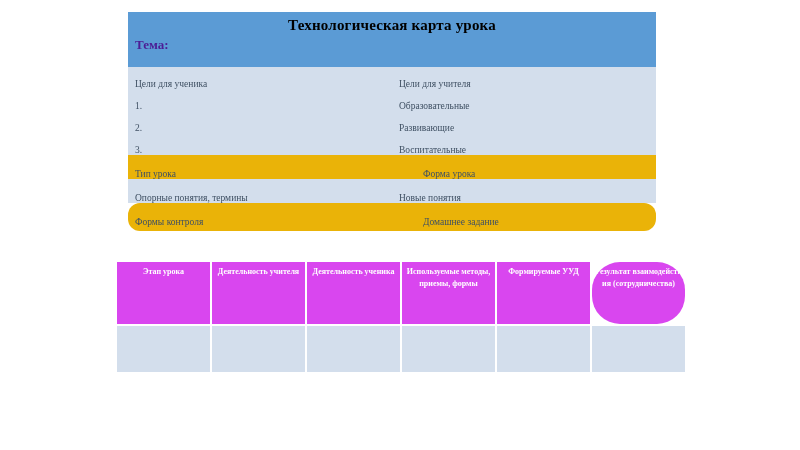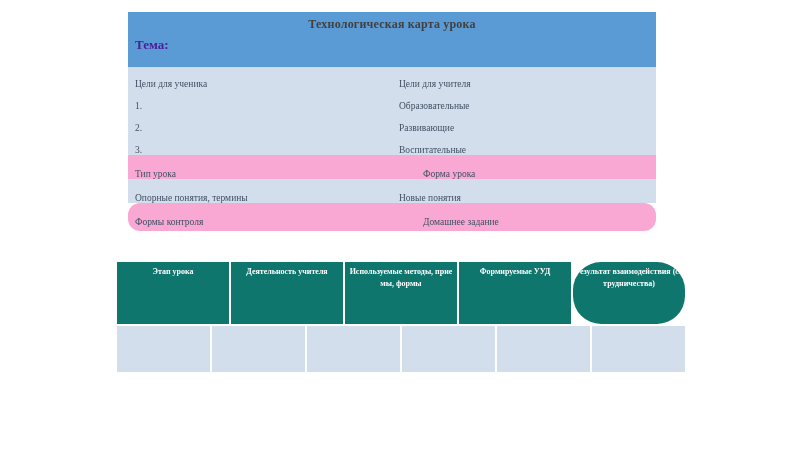--- a/index.html
+++ b/index.html
@@ -29,23 +29,23 @@
     height: 55px;
     position: relative;
     box-sizing: border-box;
   }
   .tt-title {
     position: absolute;
     left: 0;
     right: 0;
     top: 5px;
     text-align: center;
-    font-size: 12px;
+    font-size: 15px;
     font-weight: bold;
-    color: #404040;
+    color: #000000;
     letter-spacing: 0.2px;
   }
   .tt-subject {
     position: absolute;
     left: 7px;
     top: 25px;
     font-size: 13px;
     font-weight: bold;
     color: #4c1d95;
   }
@@ -62,21 +62,21 @@
     font-size: 9.5px;
     color: #3f5063;
     padding: 4px 0 4px 7px;
     box-sizing: border-box;
     line-height: 1.15;
     margin-top: 8px;
   }
   .tt-cell.left  { width: 264px; }
   .tt-cell.right { width: 264px; }
 
-  .shade-light { background: #f9a8d4; gap: 48px; }
+  .shade-light { background: #eab308; gap: 48px; }
   .shade-dark  { background: #D3DEEC; }
 
   .tt-row.r-goal     { height: 22px; }
   .tt-row.r-num      { height: 22px; }
   .tt-row.r-type     { height: 24px; }
   .tt-row.r-concepts { height: 24px; }
   .tt-row.r-control  { height: 28px; border-radius: 12px; }
 
   .tt-row.r-type .tt-cell,
   .tt-row.r-concepts .tt-cell,
@@ -88,21 +88,21 @@
     left: 117px;
     top: 262px;
     width: 568px;
   }
   .bt-row {
     display: flex;
     width: 100%;
   }
   .bt-hcell {
     flex: 1 1 0;
-    background: #0f766e;
+    background: #d946ef;
     color: #ffffff;
     font-size: 8px;
     font-weight: bold;
     text-align: center;
     padding: 4px 2px 2px 2px;
     box-sizing: border-box;
     height: 62px;
     line-height: 1.45;
     border-right: 2px solid #ffffff;
     overflow-wrap: break-word;
@@ -169,20 +169,21 @@
     </div>
 
   </div>
 </div>
 
 <div id="bottom-table">
 
   <div class="bt-row">
     <div class="bt-hcell">Этап урока</div>
     <div class="bt-hcell">Деятельность учителя</div>
+    <div class="bt-hcell">Деятельность ученика</div>
     <div class="bt-hcell">Используемые методы, приемы, формы</div>
     <div class="bt-hcell">Формируемые УУД</div>
     <div class="bt-hcell">Результат взаимодействия (сотрудничества)</div>
   </div>
 
   <div class="bt-row bt-body-row">
     <div class="bt-bcell"></div>
     <div class="bt-bcell"></div>
     <div class="bt-bcell"></div>
     <div class="bt-bcell"></div>

